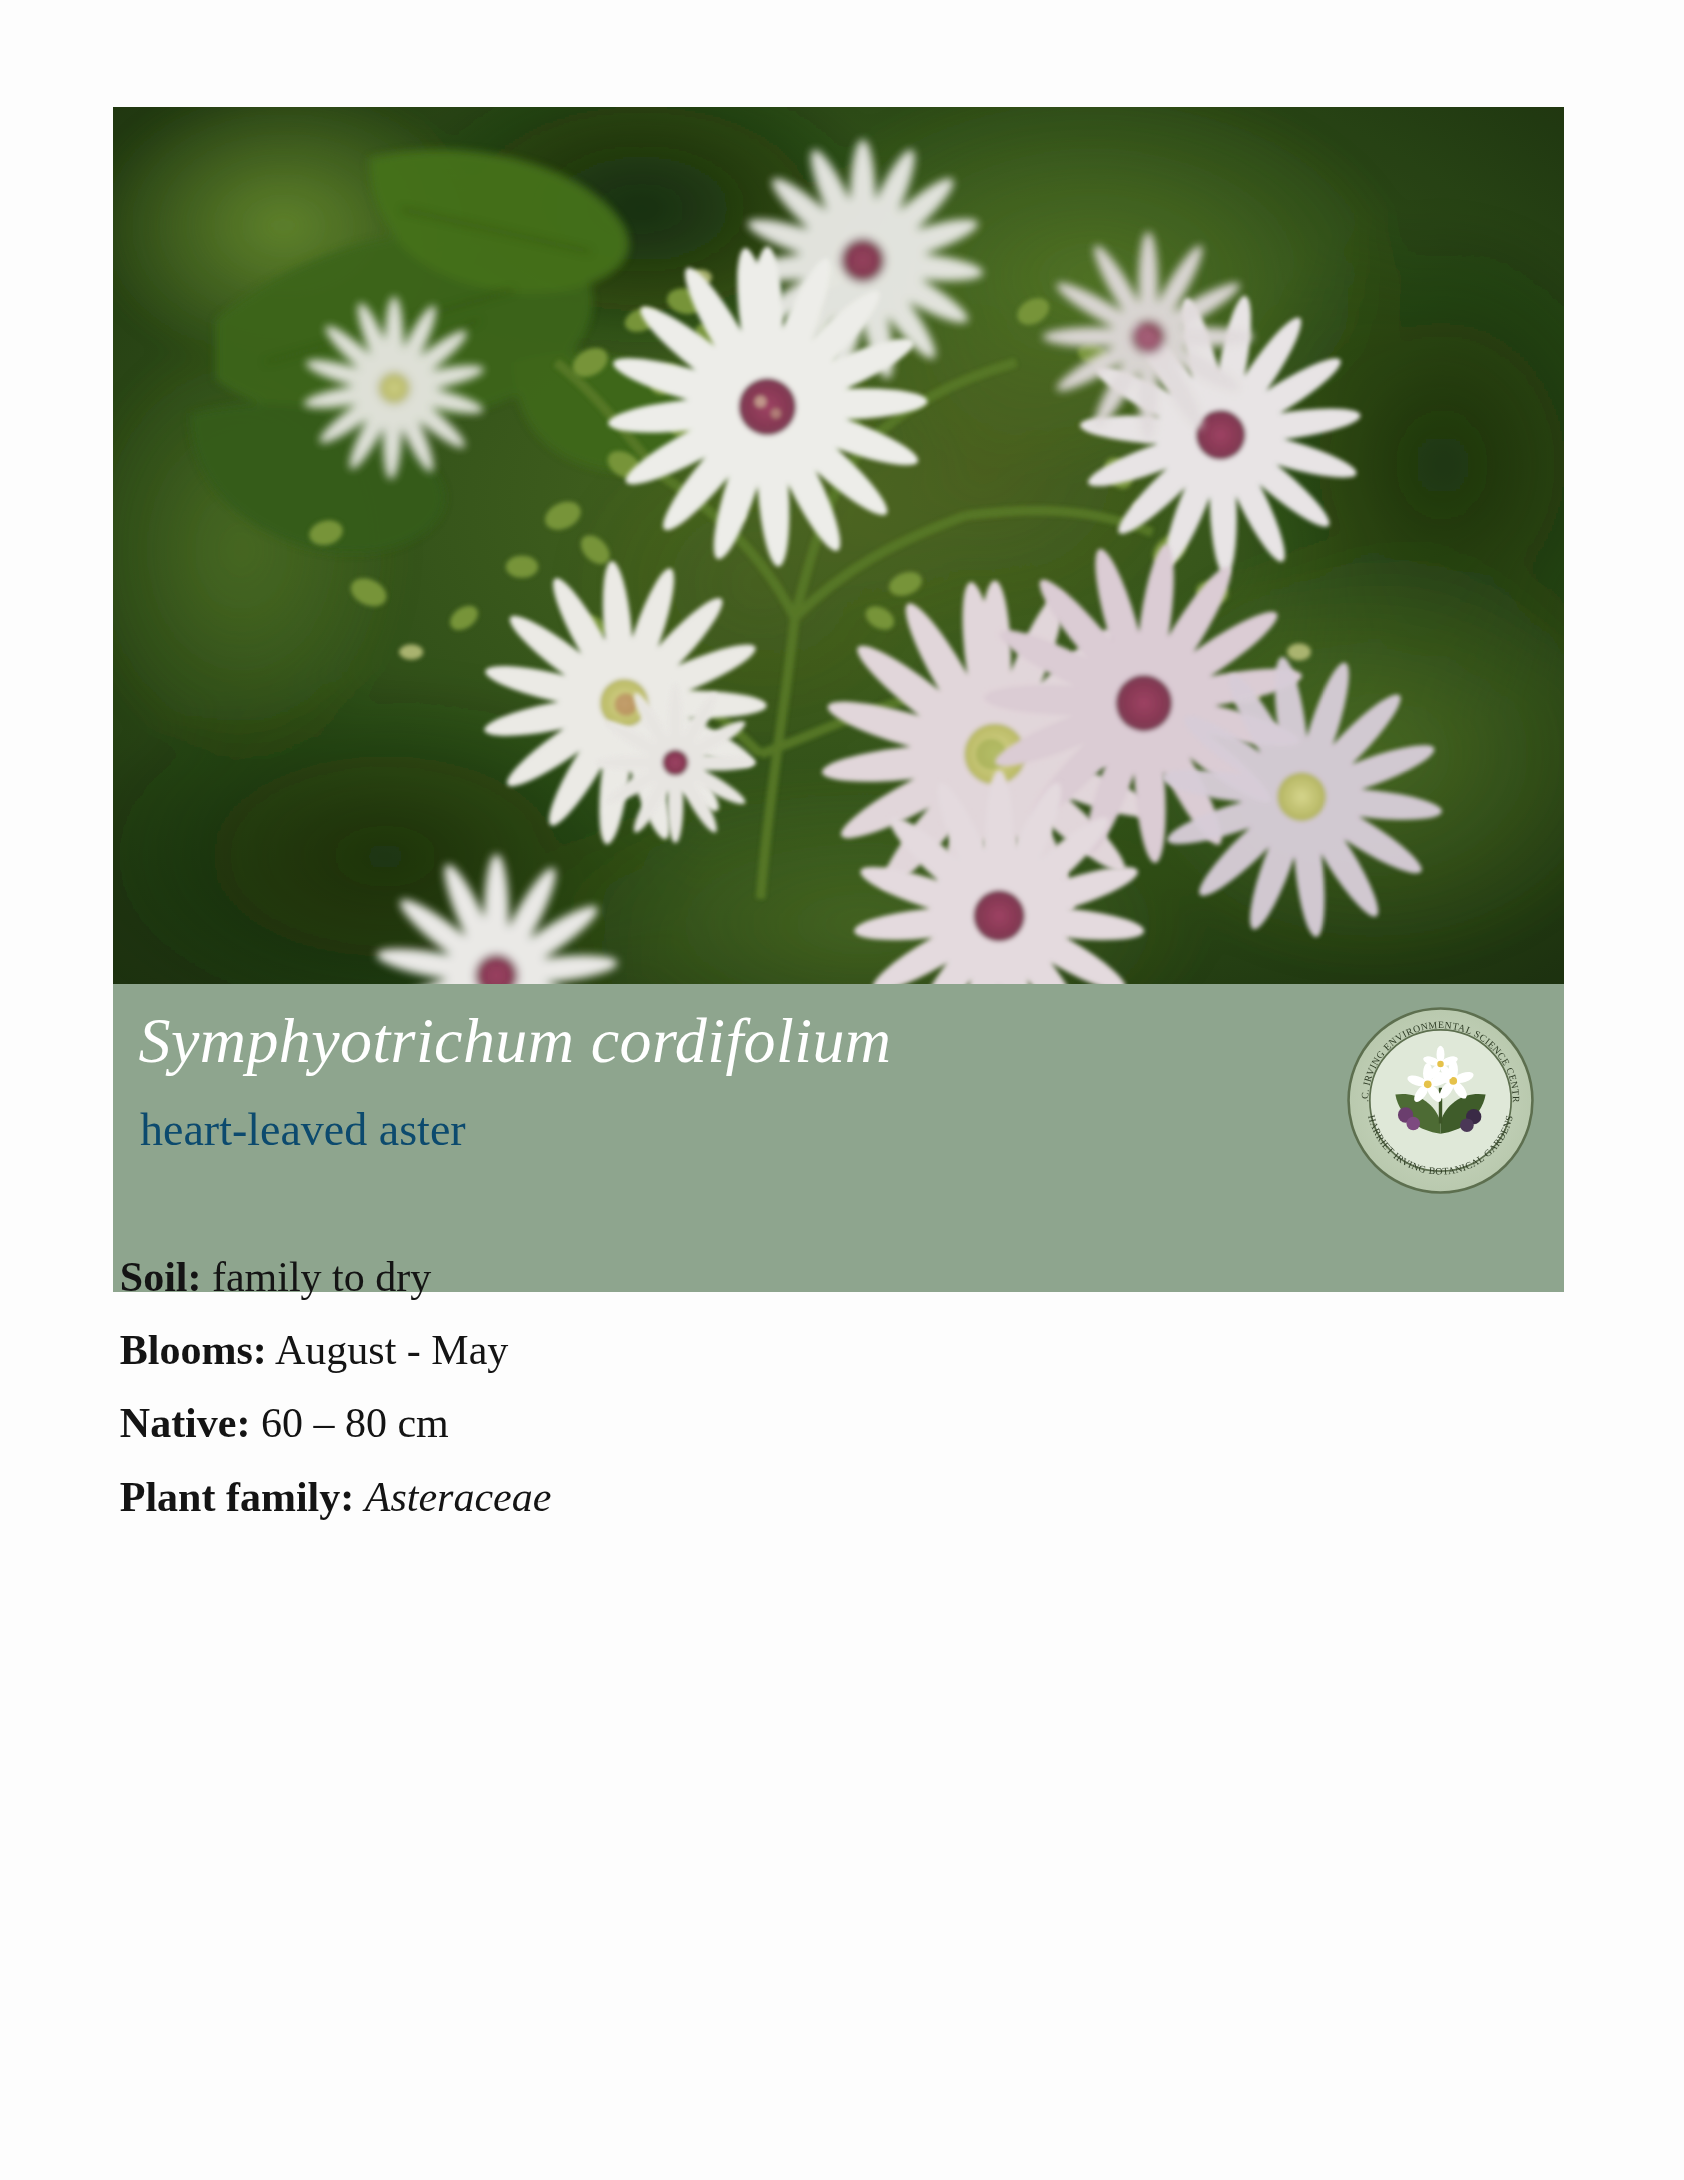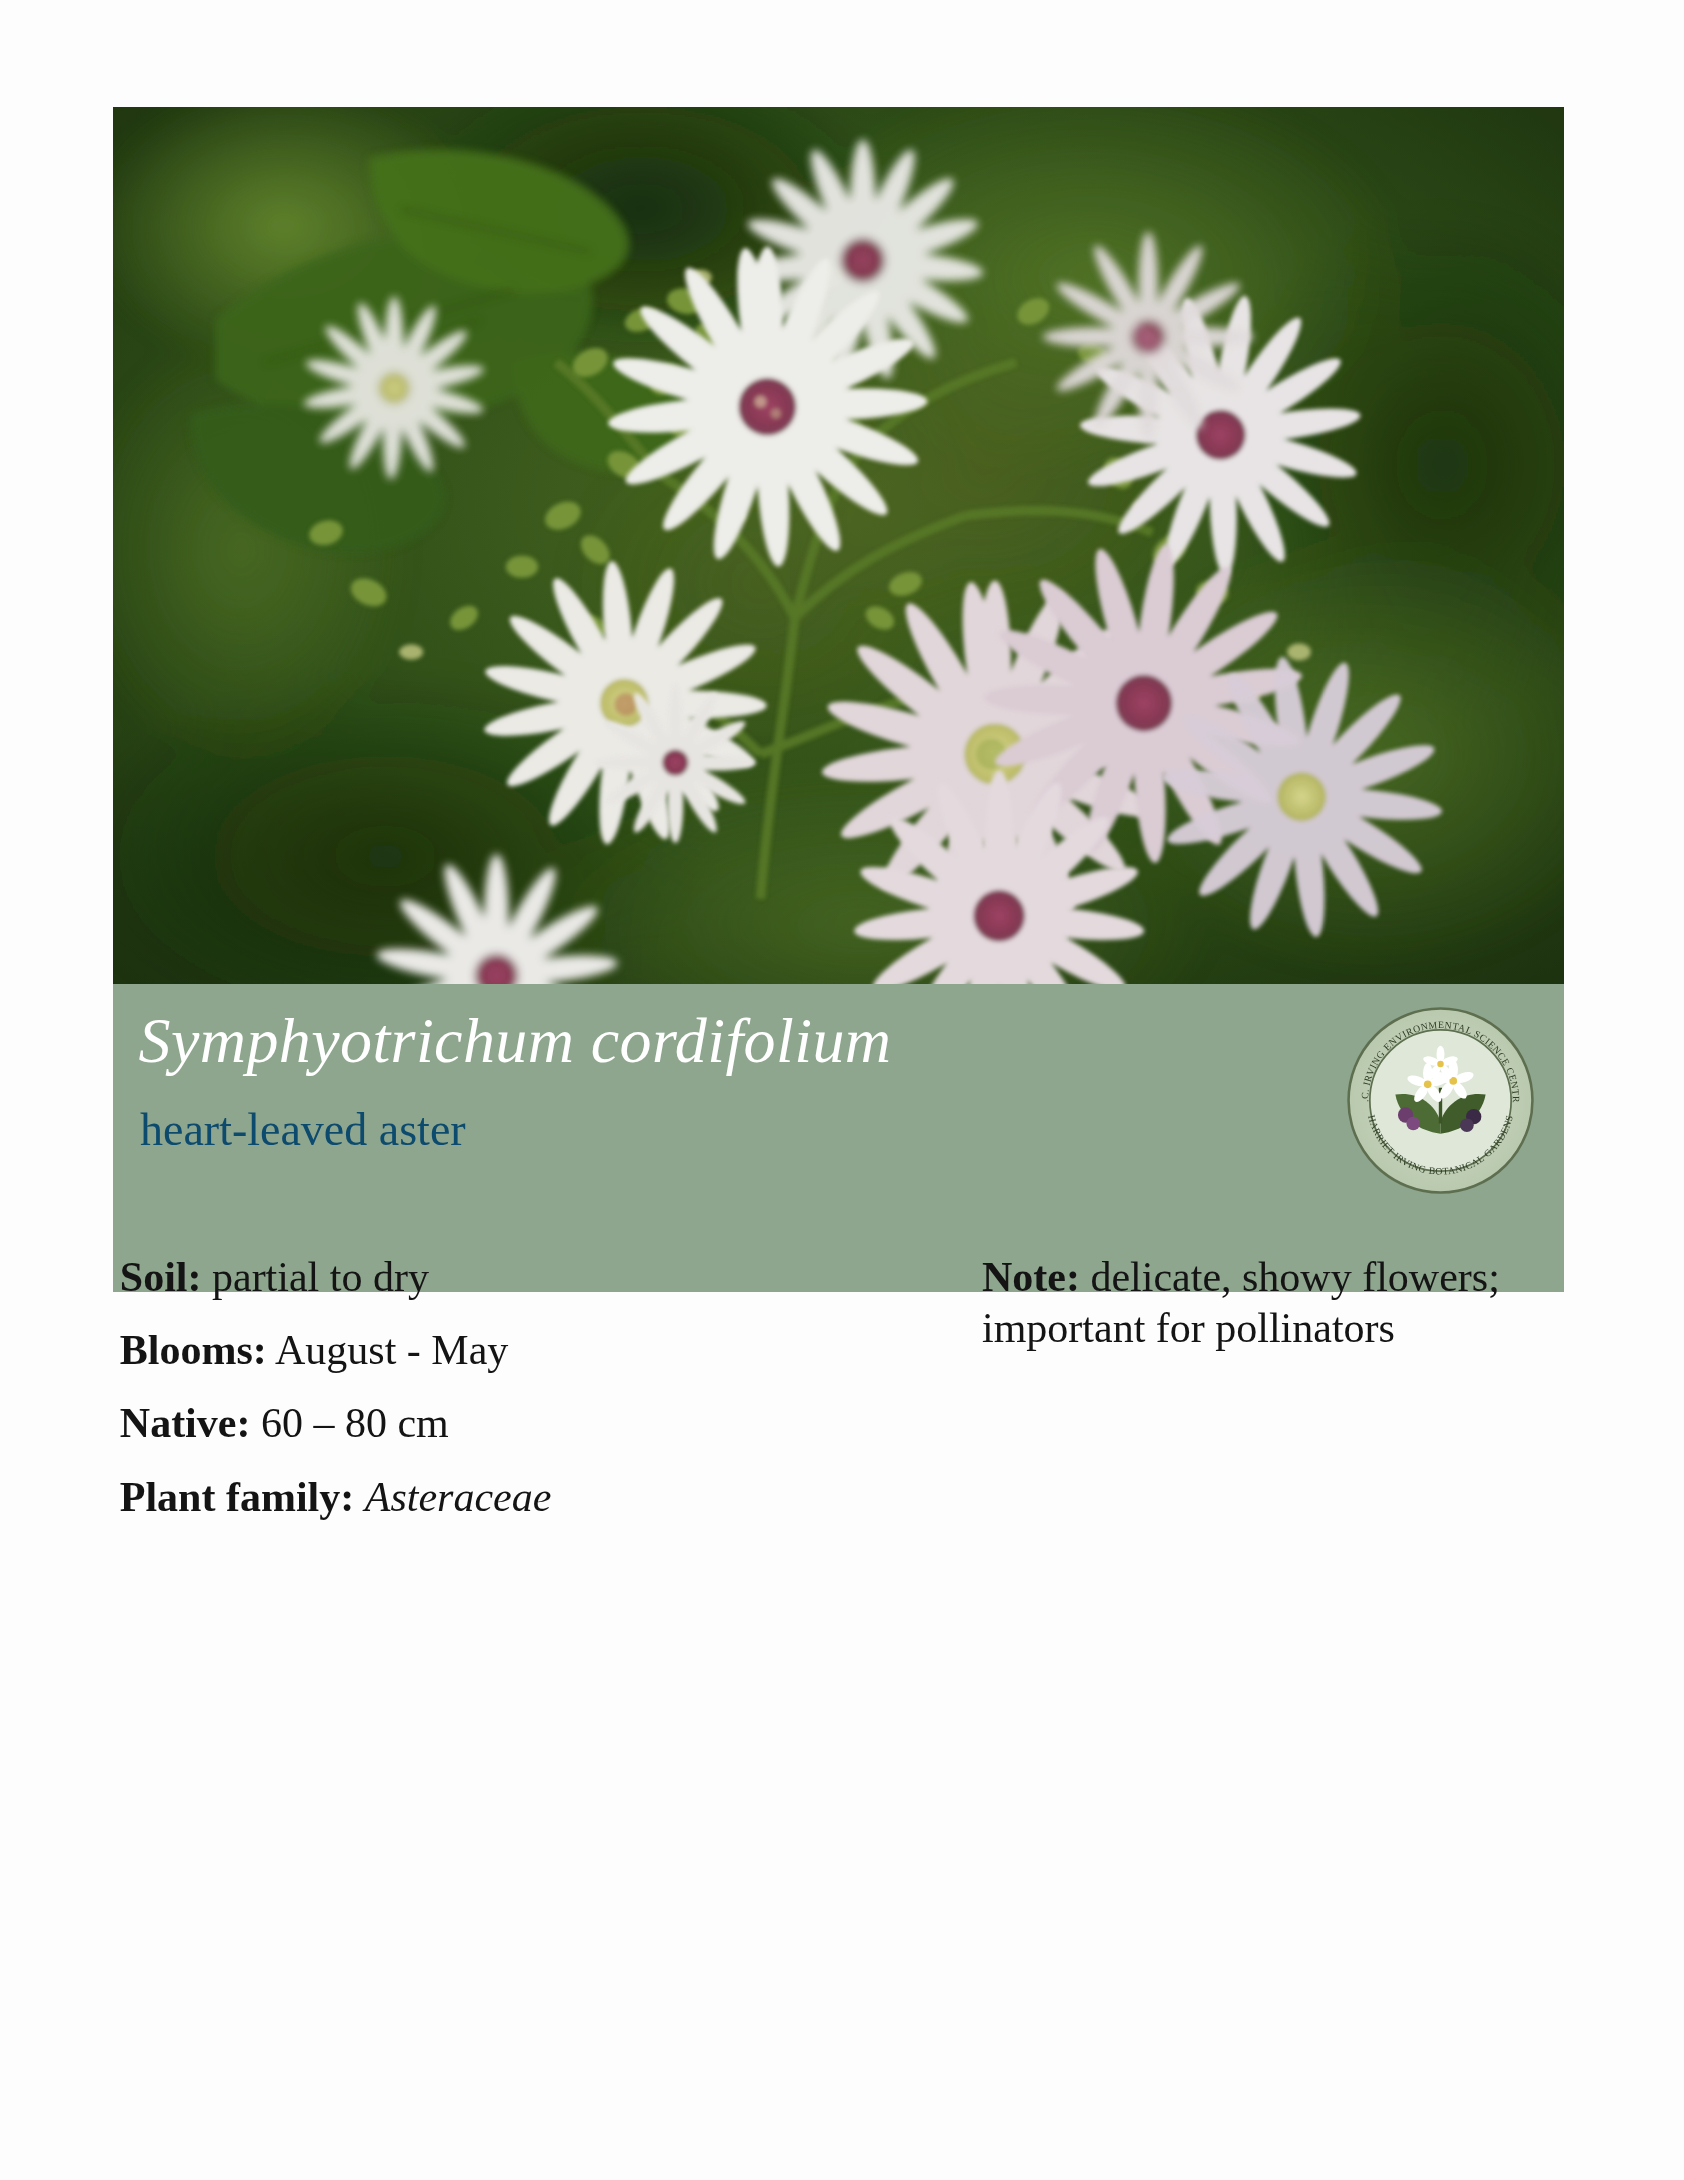--- a/index.html
+++ b/index.html
@@ -569,38 +569,34 @@
         </svg>
       </div>
     </div>
   </div>
 
   <div class="info">
 
     <div class="col-left">
       <p class="line">
         <b>Soil:</b>
-        <span>partial to dry</span>
+        <span>family to dry</span>
       </p>
       <p class="line">
         <b>Blooms:</b>
         <span>August - May</span>
       </p>
       <p class="line">
         <b>Native:</b>
         <span>60 – 80 cm</span>
       </p>
       <p class="line">
         <b>Plant family:</b>
         <span class="ital">Asteraceae</span>
       </p>
     </div>
 
     <div class="col-right">
-      <p class="line">
-        <b>Note:</b>
-        <span>delicate, showy flowers; important for pollinators</span>
-      </p>
     </div>
   </div>
 
 </div>
 
 
 </body></html>

